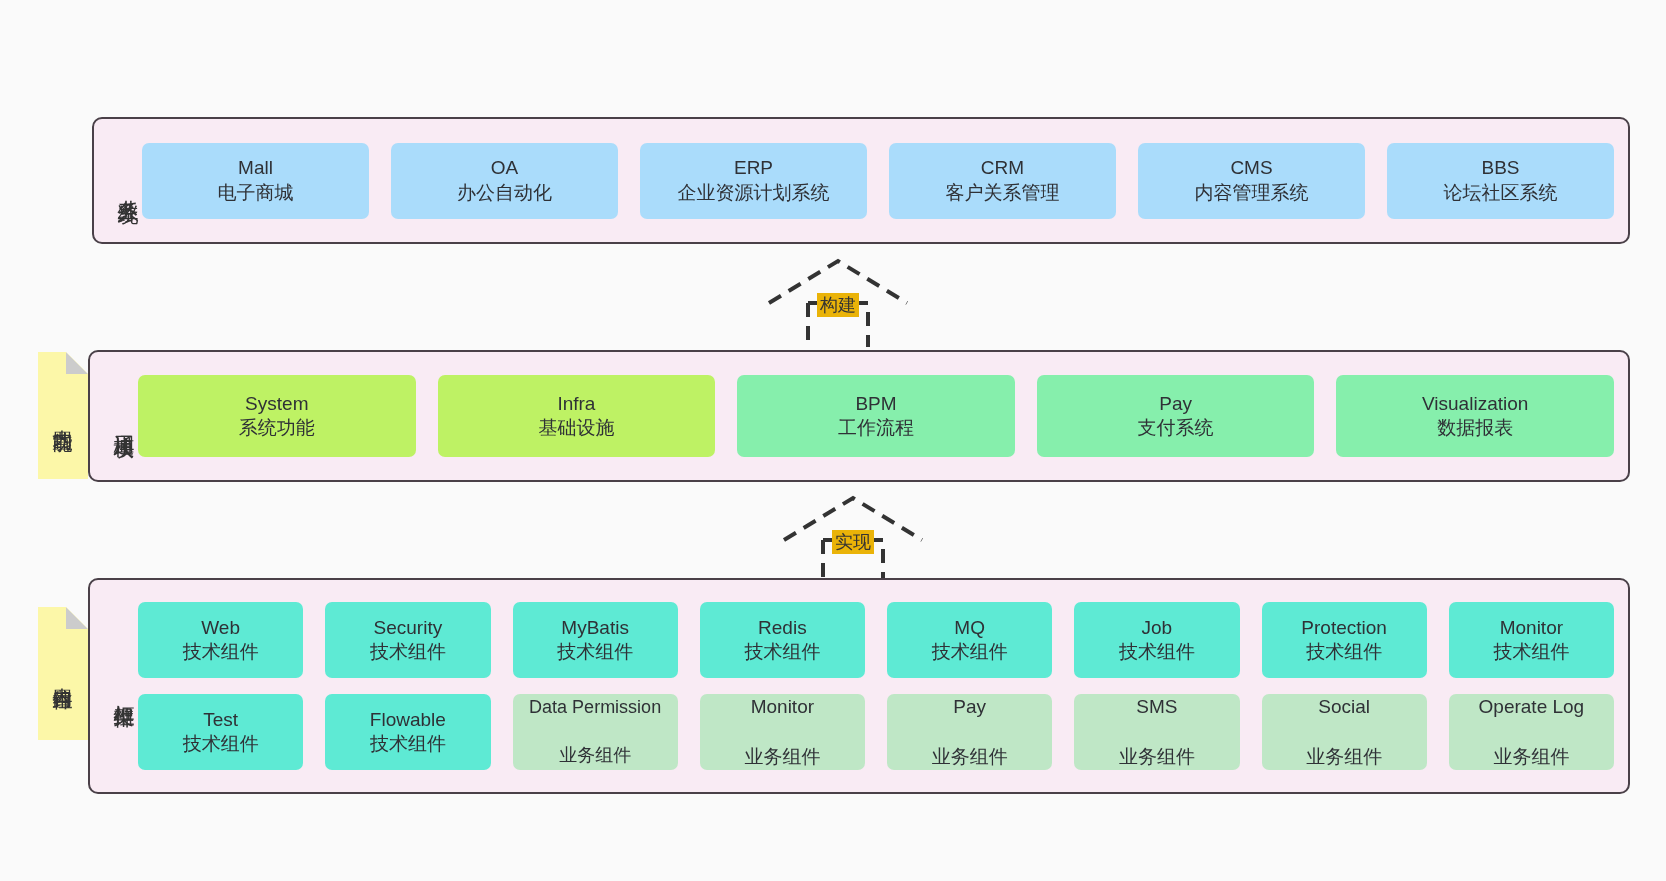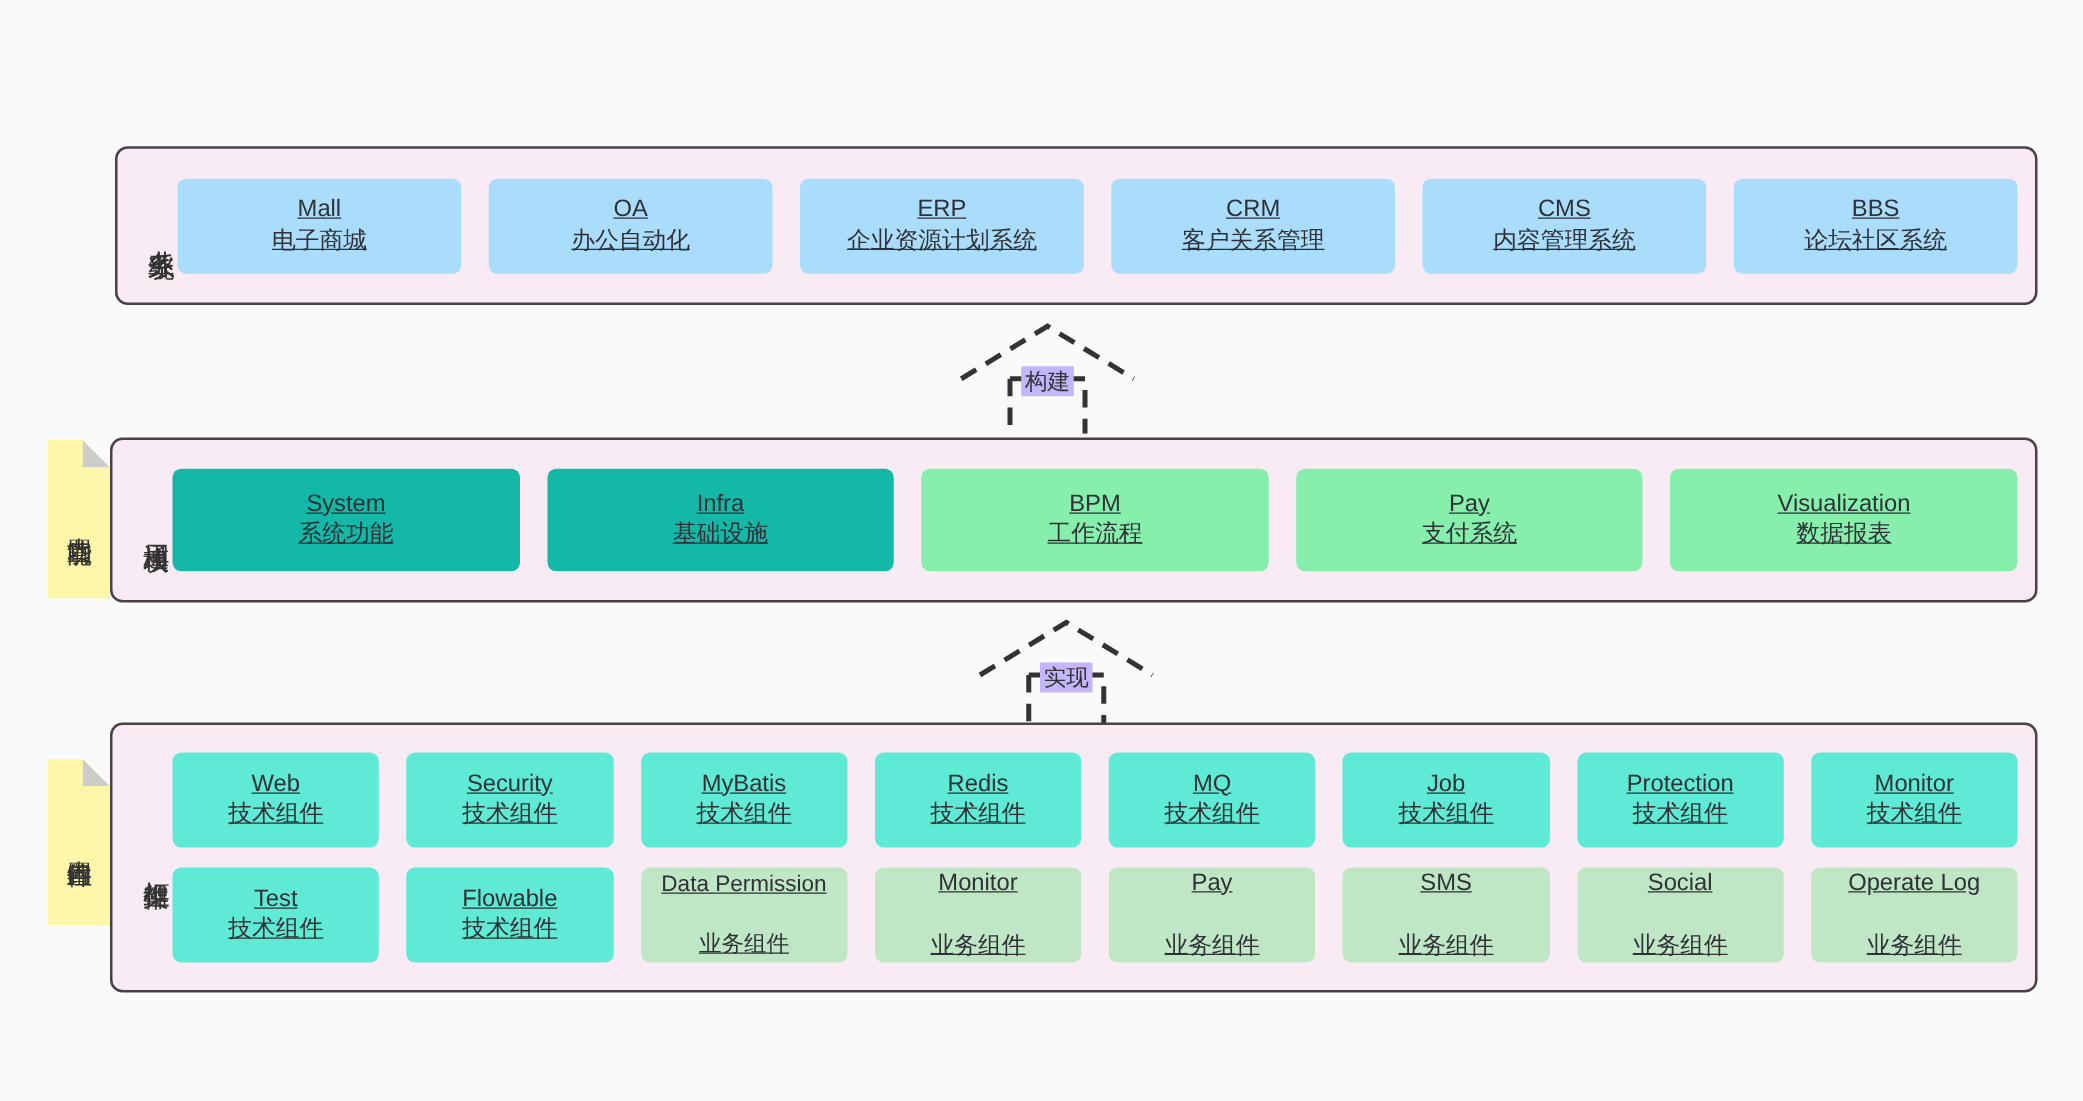--- a/index.html
+++ b/index.html
@@ -68,25 +68,25 @@
     flex-direction: column;
     align-items: center;
     justify-content: center;
     text-align: center;
     font-size: 19px;
     line-height: 1.28;
     color: #2f3136;
     padding: 6px 4px;
     user-select: none;
   }
-  .cell .ln { display: block; text-decoration: underline; }
+  .cell .ln { display: block; }
 
   
   .c-blue        { background: #aadcfb; height: 76px; }
-  .c-red         { background: #14b8a6; height: 82px; }
+  .c-red         { background: #bef264; height: 82px; }
   .c-pink        { background: #86efac; height: 82px; }
   .c-green       { background: #5eead4; height: 76px; }
   .c-green-light { background: #bfe7c6; height: 76px; gap: 26px; }
 
   .cell.three { font-size: 18px; line-height: 1.22; }
 
   
   .note {
     position: absolute;
     box-sizing: border-box;
@@ -119,21 +119,21 @@
     position: absolute;
     width: 150px;
     height: 92px;
   }
   .arrow svg { display: block; }
   .arrow-label {
     position: absolute;
     left: 50%;
     transform: translateX(-50%);
     top: 38px;
-    background: #c4b5fd;
+    background: #eab308;
     padding: 0 3px;
     font-size: 18px;
     color: #333333;
     white-space: nowrap;
     user-select: none;
   }
 </style>
 </head>
 <body>
 

